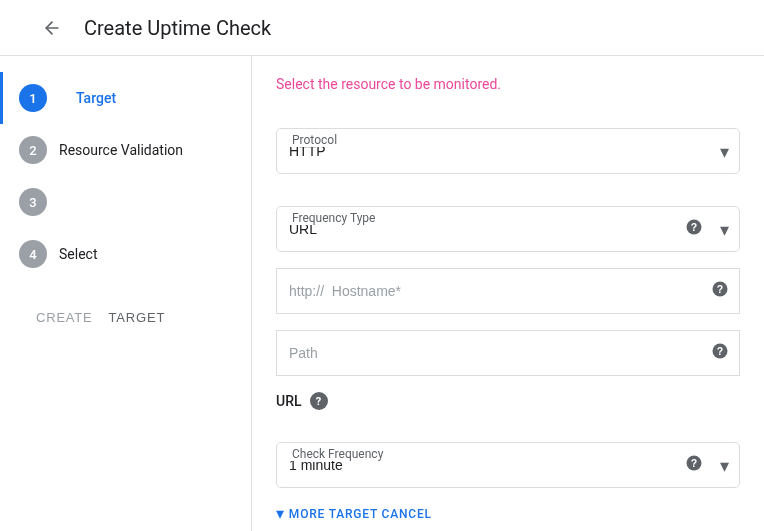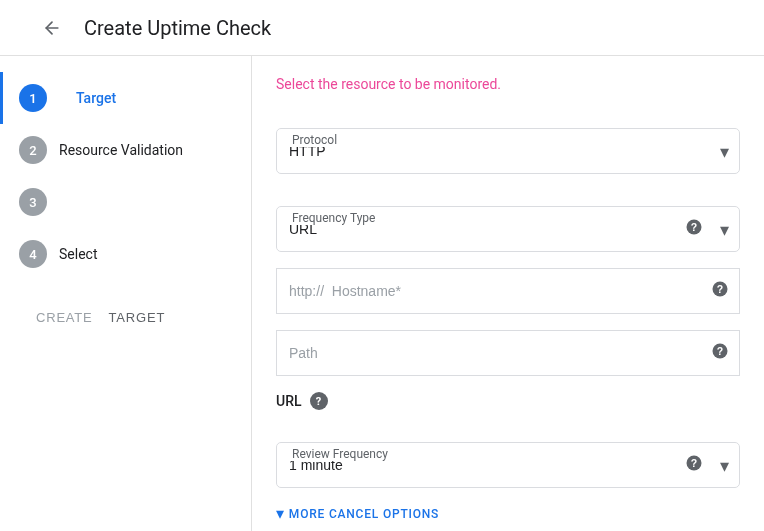--- a/index.html
+++ b/index.html
@@ -351,37 +351,37 @@
         </span>
       </div>
     </div>
 
     <div class="url-label-row">
       <span class="url-label">URL</span>
       <span class="help-icon-inline">?</span>
     </div>
 
     <div class="field-group">
-      <span class="field-label-floated">Review Frequency</span>
+      <span class="field-label-floated">Check Frequency</span>
       <div class="select-wrapper">
         <select>
           <option>1 minute</option>
           <option>5 minutes</option>
           <option>10 minutes</option>
           <option>15 minutes</option>
         </select>
         <span class="select-help" style="right:36px; font-size:18px; color:#5f6368;">
           <svg width="18" height="18" viewBox="0 0 24 24" fill="#5f6368">
               <circle cx="12" cy="12" r="10"></circle>
               <text x="12" y="17" text-anchor="middle" fill="white" font-size="14" font-weight="bold" font-family="Arial">?</text>
             </svg>
         </span>
         <span class="select-arrow">▾</span>
       </div>
     </div>
 
     <div class="more-options">
       <span class="chevron-down">▾</span>
-      <span>MORE CANCEL OPTIONS</span>
+      <span>MORE TARGET CANCEL</span>
     </div>
 
   </div>
 </div>
 
 </body></html>

